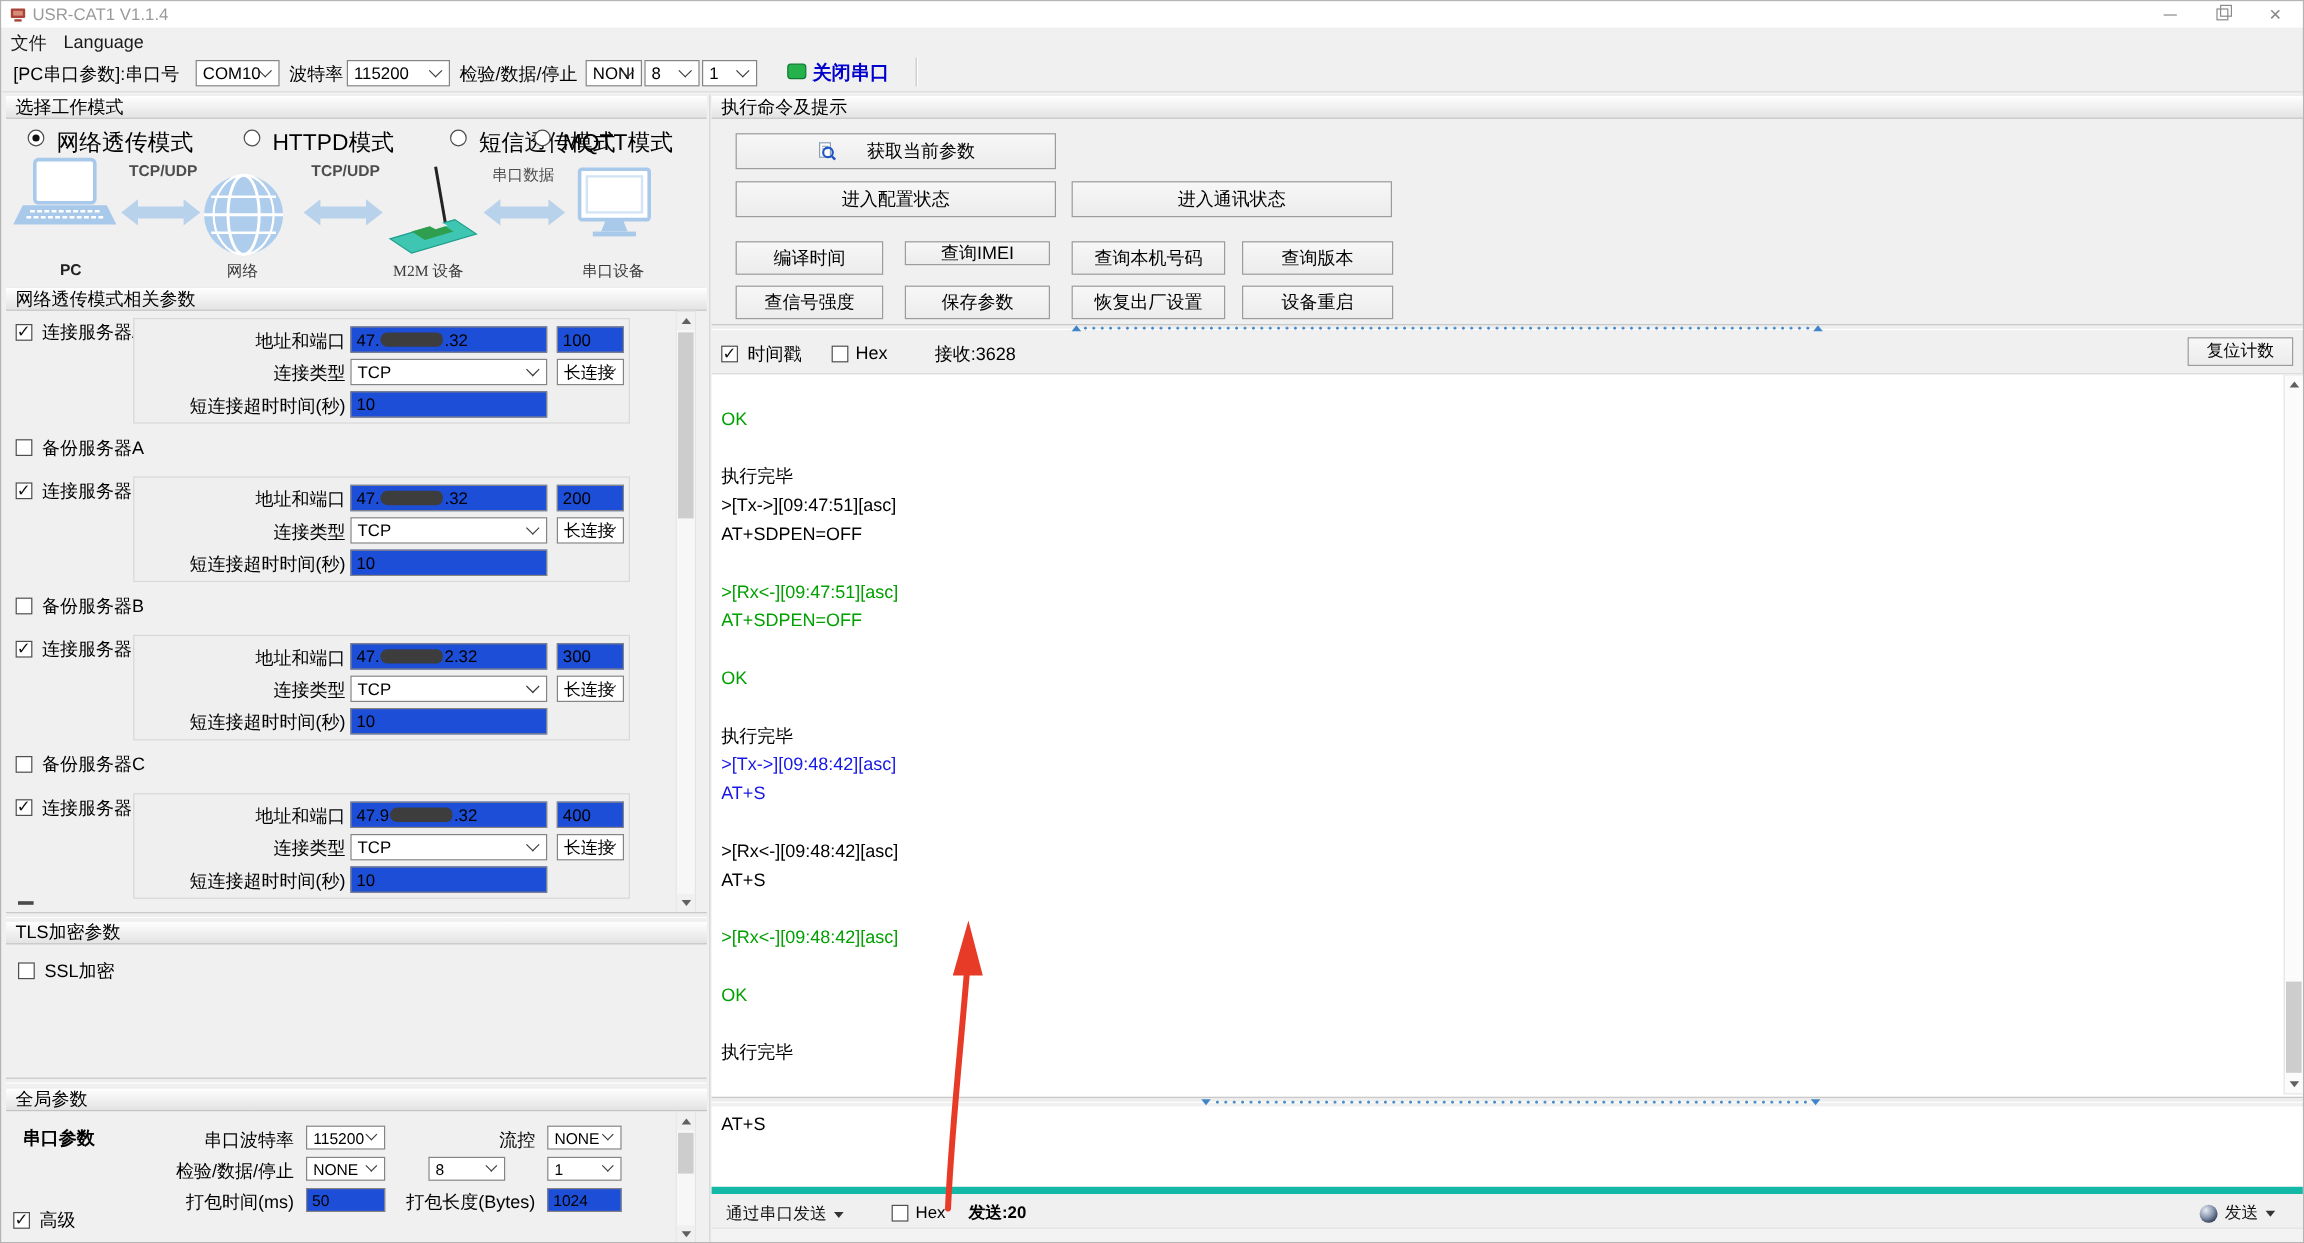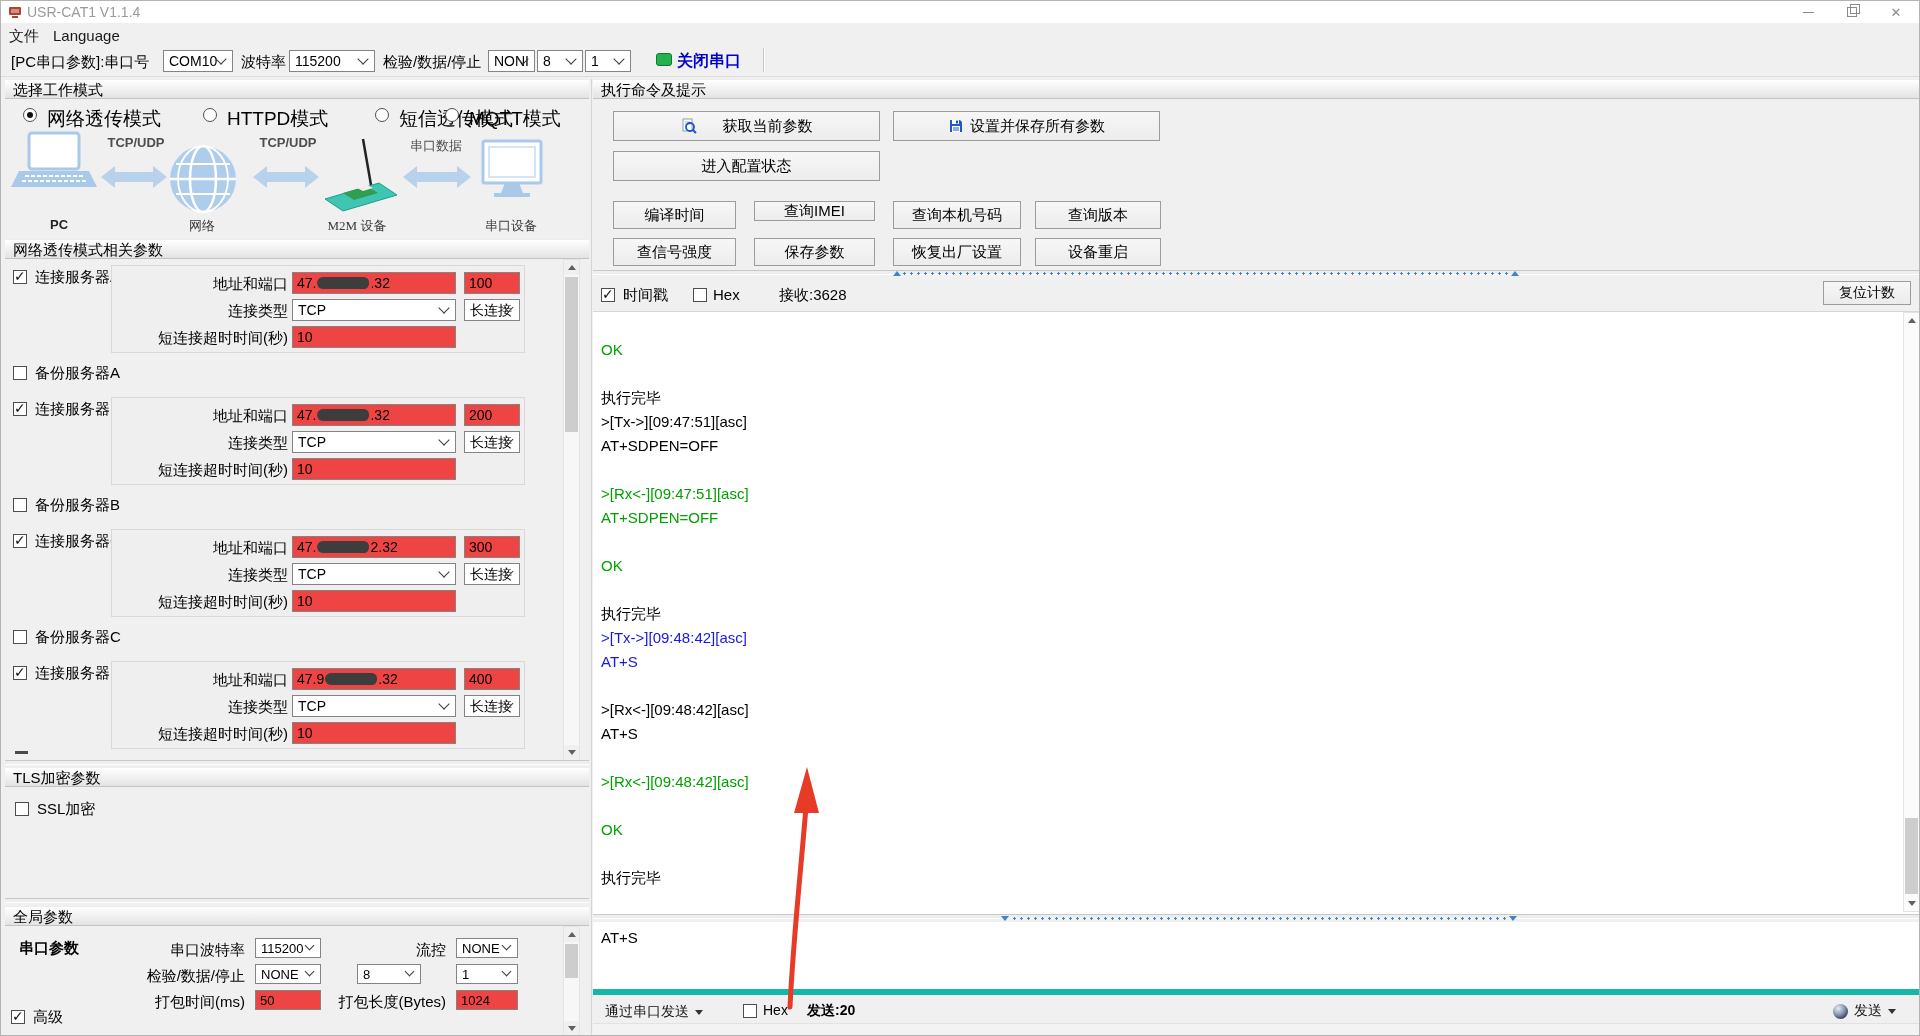--- a/index.html
+++ b/index.html
@@ -31,21 +31,21 @@
         background:linear-gradient(#ffffff,#e3e3e3);border-top:1px solid #ededed;border-bottom:1px solid #c3c3c3;
         font-size:15px;}
   .groove{position:absolute;height:3px;border-top:1px solid #c9c9c9;border-bottom:1px solid #ffffff;background:#ededed;}
   
   .cb{position:absolute;width:14px;height:14px;box-sizing:border-box;border:1px solid #4d4d4d;background:#fff;}
   .cb.checked::after{content:"\2713";position:absolute;left:0px;top:-3px;font-size:14px;font-weight:bold;color:#111;}
   .lbl{position:absolute;font-size:15px;white-space:nowrap;}
   .radio{position:absolute;width:14px;height:14px;border:1px solid #4d4d4d;border-radius:50%;background:#fff;box-sizing:border-box;}
   .radio.sel::after{content:"";position:absolute;left:3px;top:3px;width:6px;height:6px;border-radius:50%;background:#111;}
   .radio-label{position:absolute;top:1px;font-size:19px;white-space:nowrap;}
-  .input{position:absolute;box-sizing:border-box;background:#ef4444;border:1px solid #848484;
+  .input{position:absolute;box-sizing:border-box;background:#1d4ed8;border:1px solid #848484;
          font-size:14px;padding:2px 4px;overflow:hidden;white-space:nowrap;height:22px;line-height:16px;}
   .blob{display:inline-block;width:52px;height:12px;background:#3d3d3d;border-radius:7px 6px 6px 7px;vertical-align:-1px;margin:0 1px;}
   .btn{position:absolute;box-sizing:border-box;border:1px solid #9c9c9c;background:linear-gradient(#f7f7f7,#ececec);
        display:flex;align-items:center;justify-content:center;font-size:15px;cursor:default;white-space:nowrap;}
   .btn svg{margin-right:6px;}
   
   .server-block{position:absolute;left:0;width:584px;height:132px;}
   .param-box{position:absolute;left:106px;top:0;width:414px;height:88px;background:#efefef;border:1px solid #d8d8d8;box-sizing:border-box;}
   .flabel{position:absolute;font-size:15px;white-space:nowrap;}
   .f-right{width:168px;left:8px;text-align:right;}
@@ -297,32 +297,22 @@
   <div class="btn" style="left:612px;top:110px;width:267px;height:30px;gap:20px;">
     <svg width="16" height="16">
       <rect x="2" y="1" width="9" height="12" fill="#fff" stroke="#88a0b8"></rect>
       <line x1="4" y1="4" x2="9" y2="4" stroke="#9ab0c4"></line>
         <line x1="4" y1="6" x2="9" y2="6" stroke="#9ab0c4"></line>
       <circle cx="9" cy="9" r="4" fill="none" stroke="#1d54c8" stroke-width="1.8"></circle>
       <line x1="12" y1="12" x2="15" y2="15" stroke="#1d54c8" stroke-width="2"></line>
     </svg>
     <span>获取当前参数</span>
   </div>
-  <div class="btn" style="left:892px;top:110px;width:267px;height:30px;">
-    <svg width="16" height="16">
-      <path d="M2 2 h10 l2 2 v10 h-12 z" fill="#2257c8"></path>
-      <rect x="4" y="2" width="7" height="4" fill="#fff"></rect>
-        <rect x="8" y="2.5" width="2" height="3" fill="#2257c8"></rect>
-      <rect x="4" y="8" width="8" height="6" fill="#fff"></rect>
-      <line x1="5" y1="10" x2="11" y2="10" stroke="#2257c8"></line>
-        <line x1="5" y1="12" x2="11" y2="12" stroke="#2257c8"></line>
-    </svg>
-    <span>设置并保存所有参数</span>
-  </div>
   <div class="btn" style="left:612px;top:150px;width:267px;height:30px;">进入配置状态</div>
+  <div class="btn" style="left:892px;top:150px;width:267px;height:30px;">进入通讯状态</div>
 
   <div class="btn" style="left:612px;top:200px;width:123px;height:28px;">编译时间</div>
   <div class="btn" style="left:753px;top:200px;width:121px;height:20px;">查询IMEI</div>
   <div class="btn" style="left:892px;top:200px;width:128px;height:28px;">查询本机号码</div>
   <div class="btn" style="left:1034px;top:200px;width:126px;height:28px;">查询版本</div>
   <div class="btn" style="left:612px;top:237px;width:123px;height:28px;">查信号强度</div>
   <div class="btn" style="left:753px;top:237px;width:121px;height:28px;">保存参数</div>
   <div class="btn" style="left:892px;top:237px;width:128px;height:28px;">恢复出厂设置</div>
   <div class="btn" style="left:1034px;top:237px;width:126px;height:28px;">设备重启</div>
 

